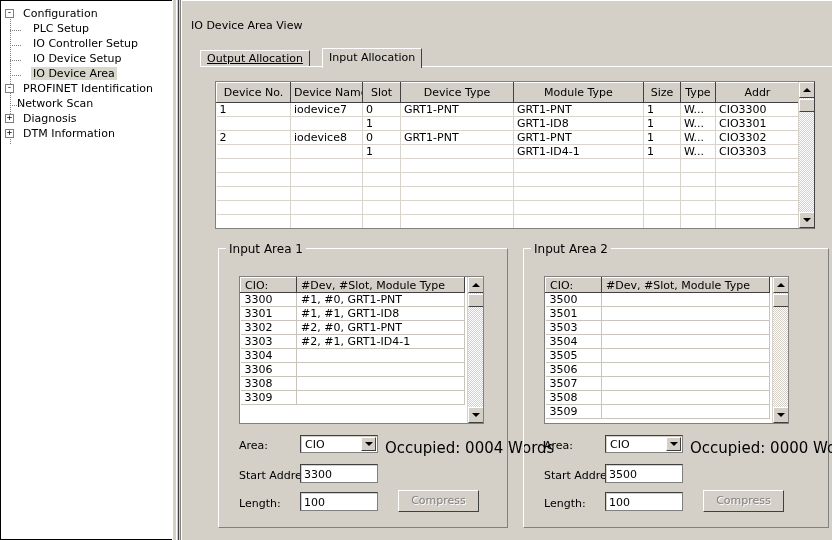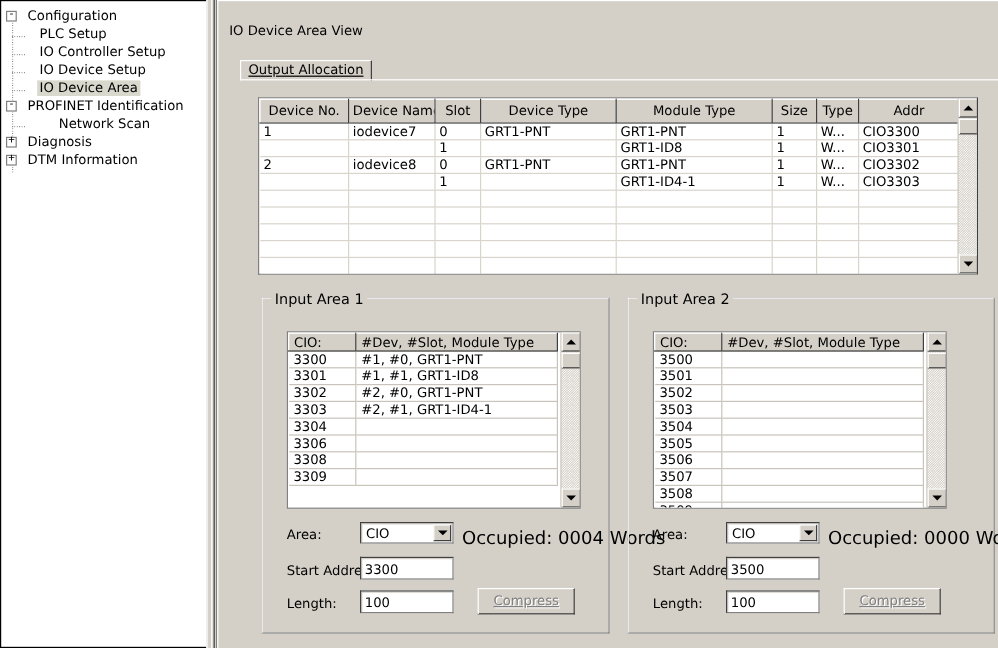--- a/index.html
+++ b/index.html
@@ -263,21 +263,21 @@
     background: #d4d0c8;
     border-top: 1px solid #fff;
     border-left: 1px solid #fff;
     border-right: 1px solid #404040;
     border-bottom: 1px solid #404040;
     text-align: center;
     font-size: 11px;
     color: #808080;
     text-shadow: 1px 1px 0 #fff;
   }
-  .btn span { display: block; text-decoration: underline; }
+  .btn span { display: block; }
   .occ { position: absolute; font-size: 15px; white-space: nowrap; }
 </style>
 </head>
 <body>
 
 <div id="app">
 
   <div id="tree-panel">
     <div id="tree-inner">
 
@@ -310,21 +310,21 @@
       <div class="tnode" style="position:absolute; left:4px; top:65px;">
         <div class="tlabel" style="left:26px;"><span class="selected-label">IO Device Area</span></div>
       </div>
 
       <div class="tnode" style="position:absolute; left:4px; top:80px;">
         <div class="tbox"><i>-</i></div>
         <div class="tlabel" style="left:18px;"><span>PROFINET Identification</span></div>
       </div>
 
       <div class="tnode" style="position:absolute; left:4px; top:95px;">
-        <div class="tlabel" style="left:44px;"><span>Network Scan</span></div>
+        <div class="tlabel" style="left:12px;"><span>Network Scan</span></div>
       </div>
 
       <div class="tnode" style="position:absolute; left:4px; top:110px;">
         <div class="tbox"><i>+</i></div>
         <div class="tlabel" style="left:18px;"><span>Diagnosis</span></div>
       </div>
 
       <div class="tnode" style="position:absolute; left:4px; top:125px;">
         <div class="tbox"><i>+</i></div>
         <div class="tlabel" style="left:18px;"><span>DTM Information</span></div>
@@ -337,20 +337,23 @@
   </div>
 
   <div id="content">
 
     <div id="view-title">IO Device Area View</div>
 
     <div id="tabpage"></div>
     <div id="tabstrip">
       <div class="tab" style="left:0px;text-decoration:underline;">
         <span>Output Allocation</span>
+      </div>
+      <div class="tab active" style="left:122px;">
+        <span>Input Allocation</span>
       </div>
     </div>
   </div>
 
   <div id="devgrid">
     <table class="grid">
       <colgroup>
         <col style="width:74px">
           <col style="width:72px">
           <col style="width:38px">
@@ -584,24 +587,20 @@
         <tbody>
           <tr>
             <td>3500</td>
             <td></td>
           </tr>
           <tr>
             <td>3501</td>
             <td></td>
           </tr>
           <tr>
-            <td>3502</td>
-            <td></td>
-          </tr>
-          <tr>
             <td>3503</td>
             <td></td>
           </tr>
           <tr>
             <td>3504</td>
             <td></td>
           </tr>
           <tr>
             <td>3505</td>
             <td></td>

